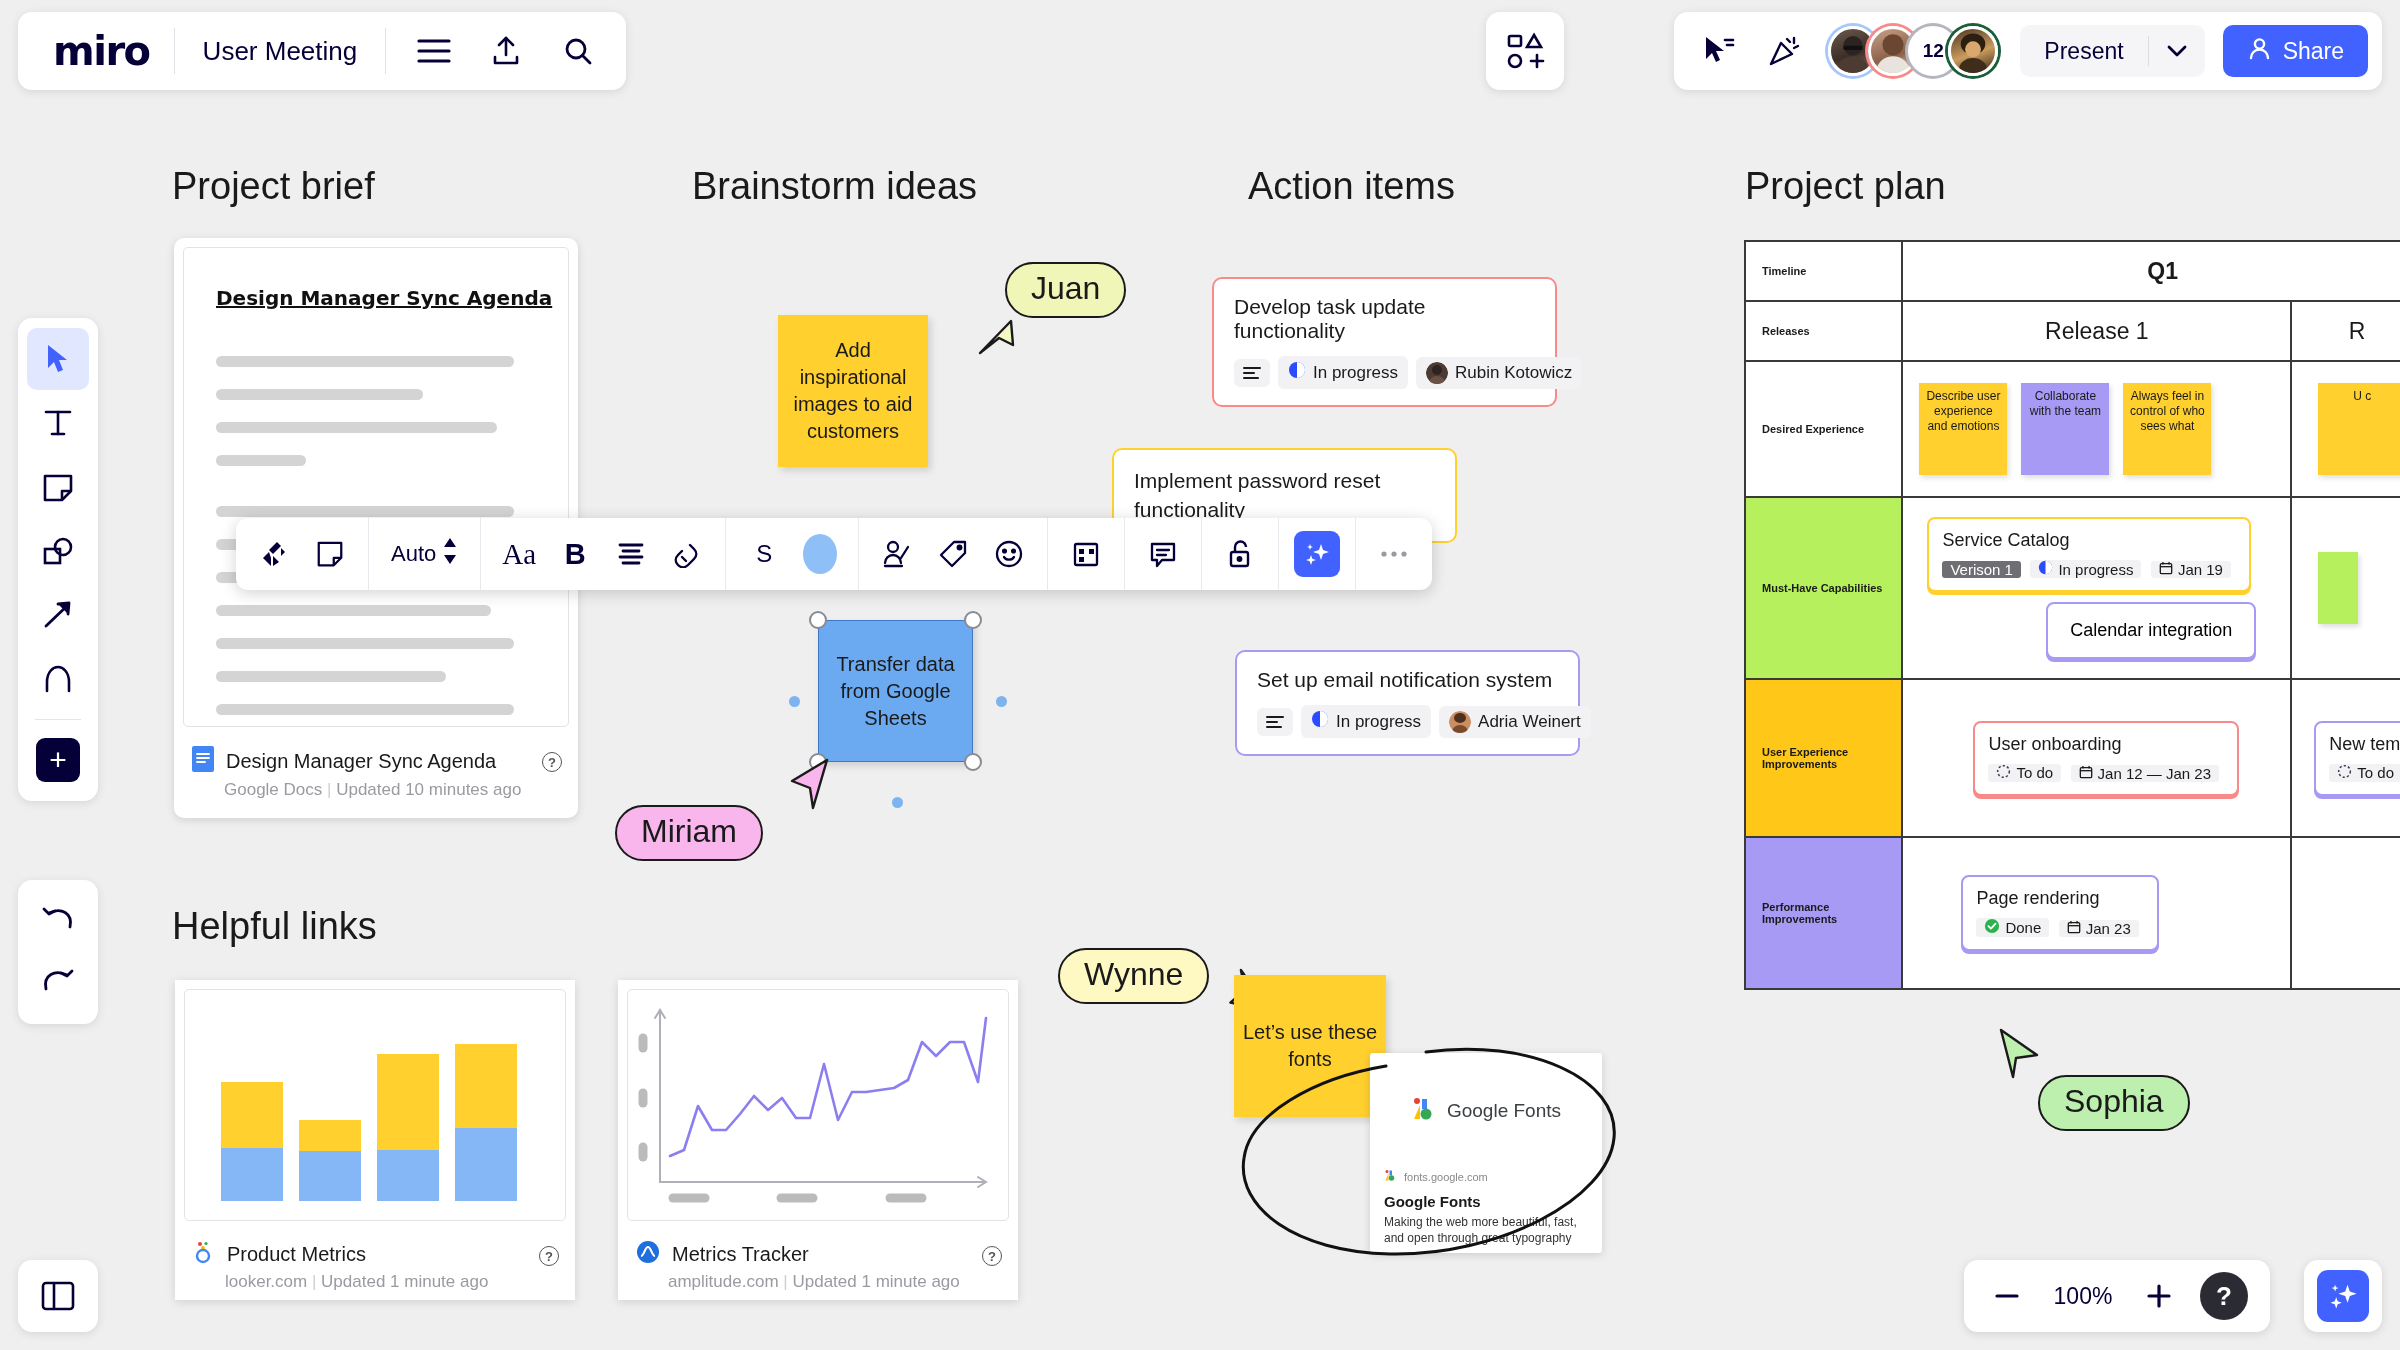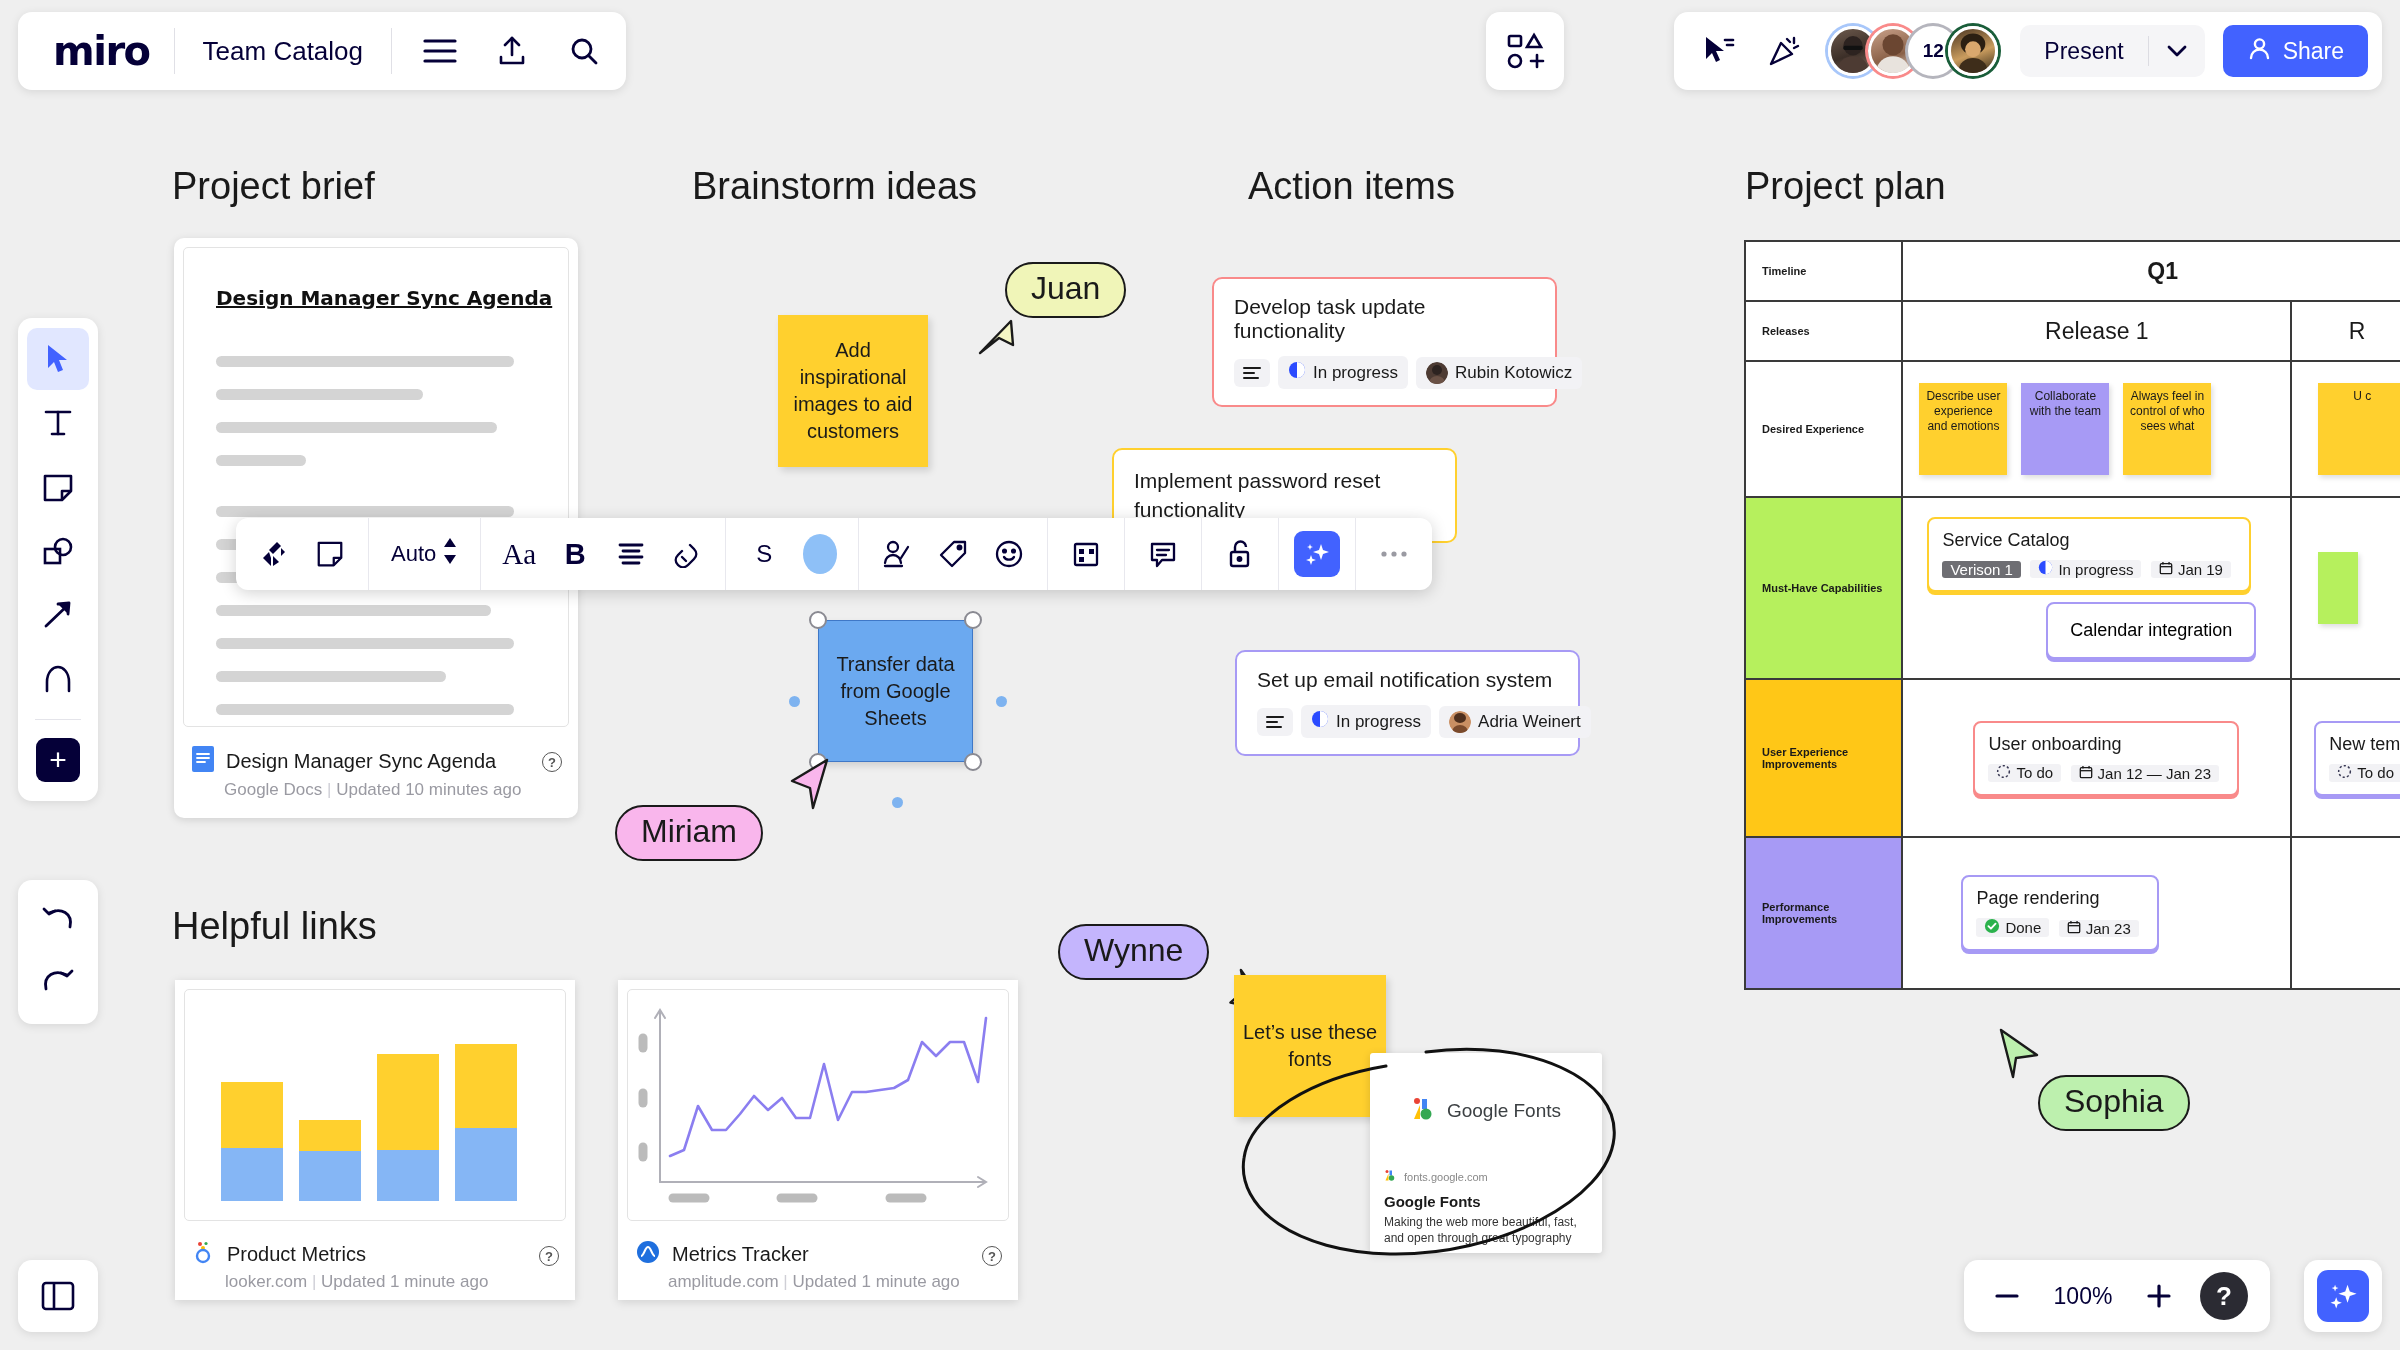--- a/index.html
+++ b/index.html
@@ -265,21 +265,21 @@
     display: flex; align-items: center; justify-content: center; }
 </style>
 </head>
 <body>
 
 <div id="root">
 
   <div class="topbar-left">
     <div class="miro-logo">miro</div>
     <div class="vdiv" style="margin-left:24px"></div>
-    <div class="board-title">Team Catalog</div>
+    <div class="board-title">User Meeting</div>
     <div class="vdiv"></div>
     <div class="tb-icon" style="margin-left:18px">
       <svg width="34" height="26" viewBox="0 0 34 26">
           <g stroke="#050038" stroke-width="3.2" stroke-linecap="round">
         <line x1="2" y1="3" x2="32" y2="3"></line>
             <line x1="2" y1="13" x2="32" y2="13"></line>
             <line x1="2" y1="23" x2="32" y2="23"></line>
           </g>
         </svg>
     </div>
@@ -561,21 +561,21 @@
   <div class="sel-handle" style="left:964px; top:753px"></div>
   <div class="sel-dot" style="left:789px; top:696px"></div>
   <div class="sel-dot" style="left:996px; top:696px"></div>
   <div class="sel-dot" style="left:892px; top:797px"></div>
 
   <svg style="position:absolute; left:780px; top:755px" width="60" height="60" viewBox="0 0 60 60">
     <path d="M47 5 L12 26 L30 33 L33 53 Z" fill="#f9b6ec" stroke="#1a1a1a" stroke-width="2.4" stroke-linejoin="round"></path>
   </svg>
   <div class="cursor-label" style="left:615px; top:805px; background:#f9b6ec">Miriam</div>
 
-  <div class="cursor-label" style="left:1058px; top:924px; background:#c4b5fd">Wynne</div>
+  <div class="cursor-label" style="left:1058px; top:948px; background:#fef9c3">Wynne</div>
   <svg style="position:absolute; left:1215px; top:963px" width="60" height="60" viewBox="0 0 60 60">
     <path d="M13 5 L47 26 L29 33 L26 53 Z" fill="#cbbbf8" stroke="#1a1a1a" stroke-width="2.4" stroke-linejoin="round" transform="rotate(160 30 30)"></path>
   </svg>
 
   <div class="sticky" style="left:1234px; top:975px; width:152px; height:142px; background:#ffd02e; font-size:20px; line-height:1.35">Let’s use these fonts</div>
 
   <div class="gfcard" style="left:1370px; top:1053px; width:232px; height:200px">
     <div style="height:115px; display:flex; align-items:center; justify-content:center; gap:10px;">
       <span>
         <svg width="26" height="26" viewBox="0 0 26 26">

